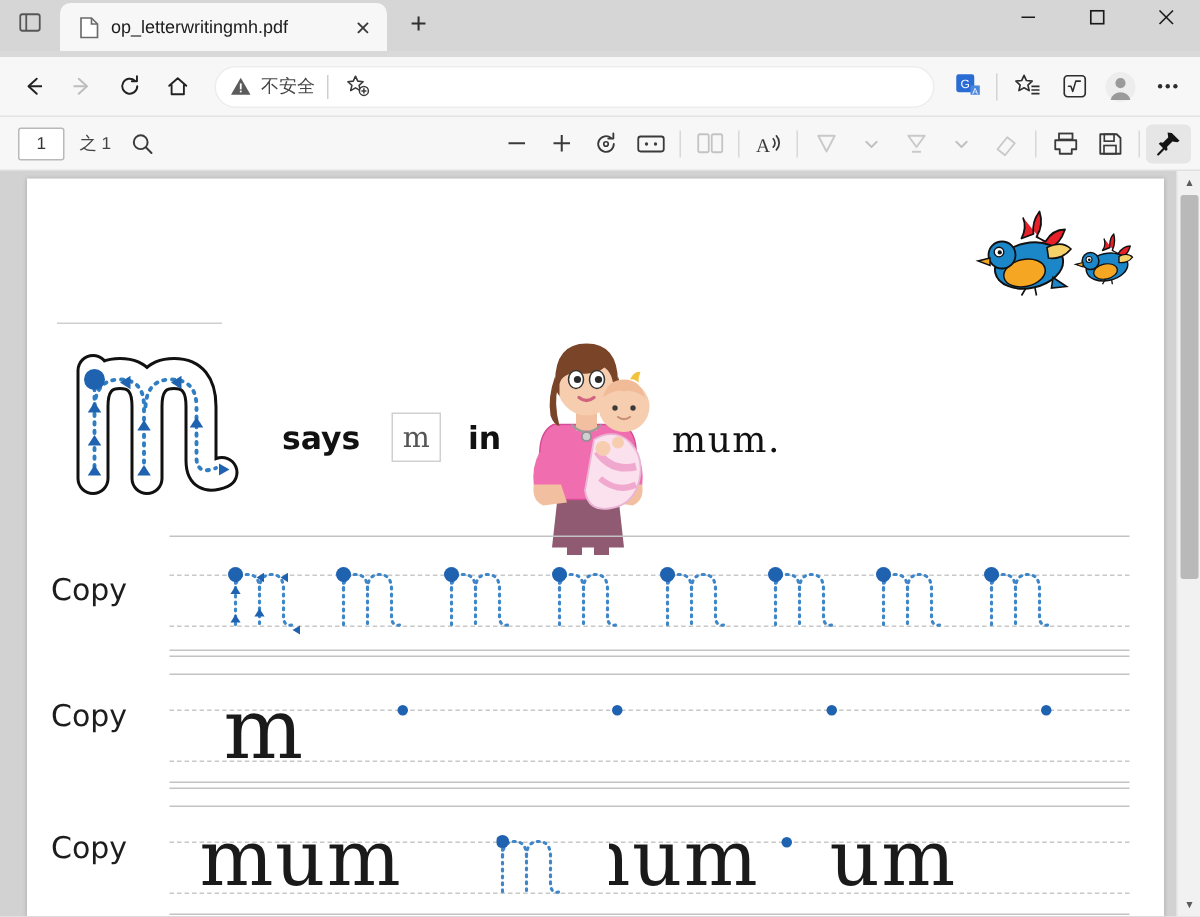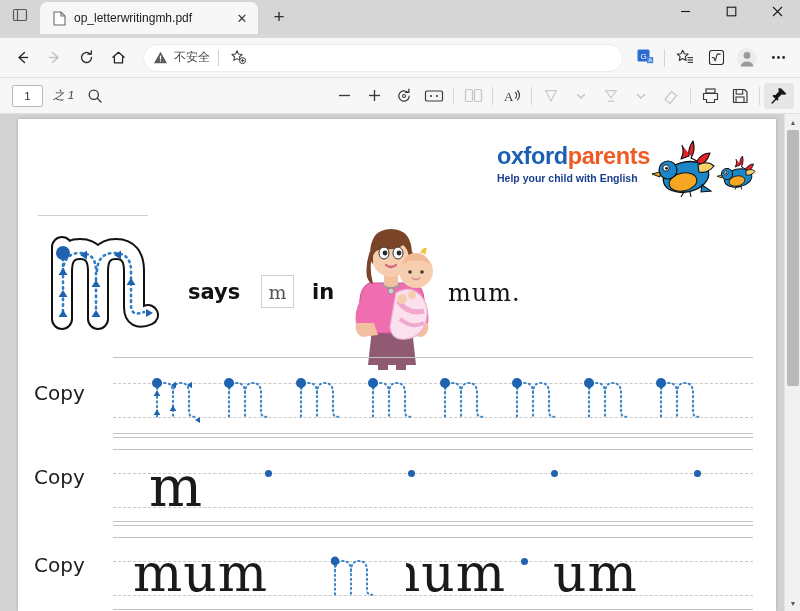--- a/index.html
+++ b/index.html
@@ -89,21 +89,21 @@
   .pdfbar {
     position: absolute; left: 0; top: 78px; width: 800px; height: 36px;
     background: #f7f7f7; border-bottom: 1px solid #e0e0e0;
     display: flex; align-items: center; padding: 0 6px;
   }
   .pagebox {
     width: 31px; height: 22px; border: 1px solid #b9b9b9; border-radius: 2px;
     background: #fff; display: flex; align-items: center; justify-content: center;
     font-size: 11.5px; color: #333; margin-left: 6px;
   }
-  .pagetotal { font-size: 11.5px; color: #444; margin-left: 10px; white-space: nowrap; font-style: italic; }
+  .pagetotal { font-size: 11.5px; color: #444; margin-left: 10px; white-space: nowrap; }
   .pbtn {
     width: 30px; height: 26px; display: flex; align-items: center; justify-content: center;
     color: #3a3a3a; border-radius: 4px;
   }
   .pbtn.dim { color: #c4c4c4; }
   .pbtn.active { background: #e6e6e6; color: #111; }
   .psep { width: 1px; height: 18px; background: #d8d8d8; margin: 0 4px; }
   .spacer { flex: 1 1 auto; }
 
   
@@ -407,24 +407,20 @@
           <path d="M11.2 1.6l5.2 5.2-1.5 1-3.3-.4-3.6 3.6.4 1.6-1.1 1.1-4.8-4.8 1.1-1.1 1.6.4 3.6-3.6-.4-3.3z" fill="#151515"></path>
           <line x1="6.3" y1="11.7" x2="2.1" y2="16" stroke="#151515" stroke-width="1.4" stroke-linecap="round"></line>
         </svg>
     </div>
   </div>
 
   <div class="viewer">
     <div class="page">
 
       <div class="logo">
-        <div style="position:absolute;left:0;top:4px;">
-          <div class="logo-word"><span class="logo-ox">oxford</span><span class="logo-pa">parents</span></div>
-          <div class="logo-tag">Help your child with English</div>
-        </div>
         <svg style="position:absolute;right:-4px;top:-6px" width="118" height="64" viewBox="0 0 118 64">
 
           <g>
             <path d="M44 10c2 5 1 10-1 14l8-3c-1-6 1-11 4-15 2 6 1 12-2 17l6 3c3-5 8-8 13-8-2 6-6 11-11 13" fill="#e8202a" stroke="#111" stroke-width="1.2" stroke-linejoin="round"></path>
             <ellipse cx="48" cy="42" rx="23" ry="15" fill="#1b86c8" stroke="#111" stroke-width="1.3" transform="rotate(-12 48 42)"></ellipse>
             <ellipse cx="45" cy="47" rx="14" ry="9" fill="#f5a623" stroke="#111" stroke-width="1" transform="rotate(-12 45 47)"></ellipse>
             <circle cx="30" cy="35" r="9" fill="#1b86c8" stroke="#111" stroke-width="1.2"></circle>
             <circle cx="28" cy="33" r="3.2" fill="#fff" stroke="#111" stroke-width=".9"></circle>
             <circle cx="28.5" cy="33.3" r="1.4" fill="#111"></circle>
             <path d="M22 37l-8 2 8 3z" fill="#f5a623" stroke="#111" stroke-width="1"></path>

